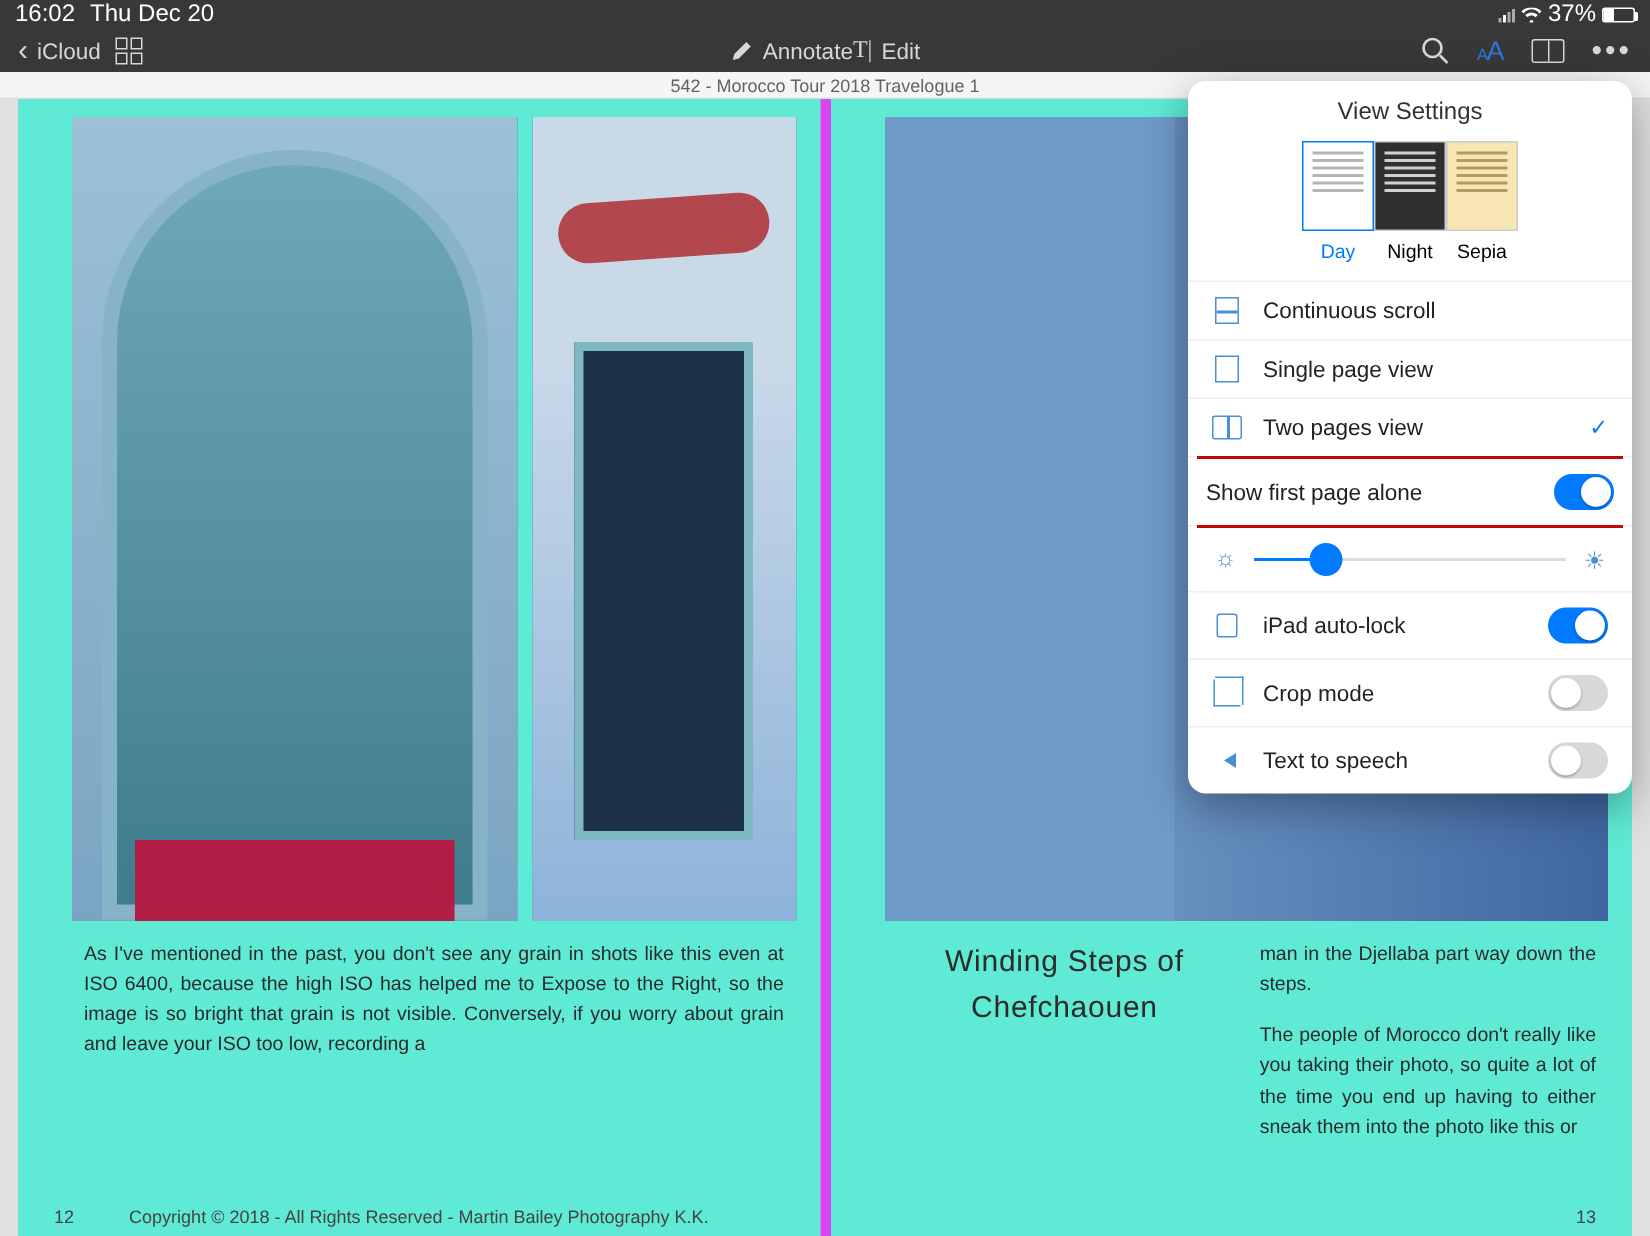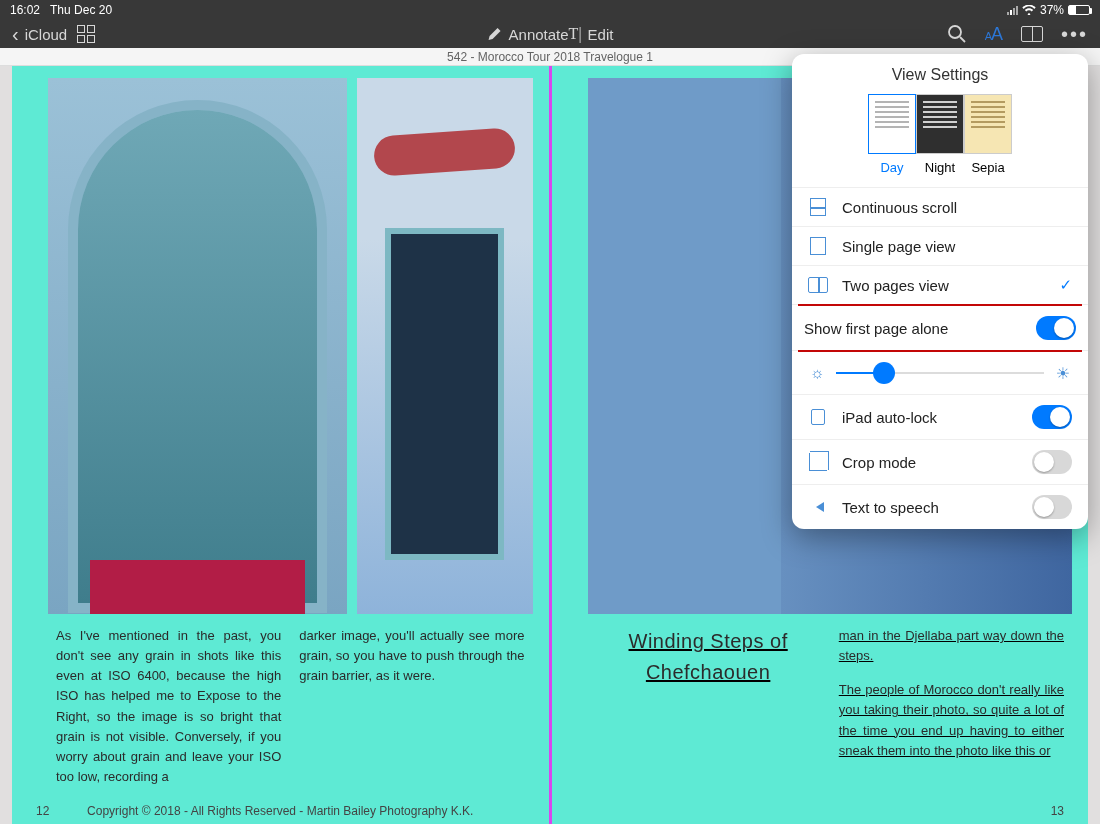--- a/index.html
+++ b/index.html
@@ -1,19 +1,19 @@
 <!DOCTYPE html>
 <html><head>
 <meta charset="utf-8">
 <style>
   * { margin:0; padding:0; box-sizing:border-box; font-family:-apple-system,Helvetica,Arial,sans-serif; }
   body { width:1100px; height:824px; background:#efefef; overflow:hidden; position:relative; }
 
   
-  .status-bar { height:20px; background:#383838; color:#fff; display:flex; align-items:center; padding:0 10px; font-size:12px; font-weight:500; }
+  .status-bar { height:20px; background:#383838; color:#fff; display:flex; align-items:center; padding:0 10px; font-size:16px; font-weight:500; }
   .status-right { margin-left:auto; display:flex; align-items:center; gap:4px; }
   .sig-bars { display:flex; gap:1px; align-items:flex-end; }
   .sig-bars span { width:2px; background:#aaa; }
   .sig-bars .s1{height:3px} .sig-bars .s2{height:5px;background:#fff} .sig-bars .s3{height:7px;background:#aaa} .sig-bars .s4{height:9px;background:#aaa}
   .wifi { width:14px; height:10px; }
   .batt { width:22px; height:10px; border:1px solid #fff; border-radius:2px; position:relative; }
   .batt::after{content:"";position:absolute;right:-3px;top:2px;width:2px;height:6px;background:#fff;border-radius:0 1px 1px 0;}
   .batt .fill{height:100%;width:37%;background:#fff;}
 
   
@@ -30,21 +30,21 @@
   .dots { font-size:20px; letter-spacing:2px; }
   .book-ic { width:22px; height:16px; border:1.4px solid #d7d7d7; border-radius:2px; position:relative; }
   .book-ic::after{content:"";position:absolute;left:50%;top:0;bottom:0;width:1.4px;background:#d7d7d7;}
 
   
   .doc-title { height:18px; background:#f5f5f5; border-bottom:1px solid #ddd; text-align:center; font-size:12px; color:#636363; line-height:18px; }
 
   
   .spread { position:absolute; top:66px; left:0; right:0; bottom:0; display:flex; }
   .page { flex:1; background:#5eead4; position:relative; display:flex; flex-direction:column;padding-left:20px; }
-  .page + .page { border-left:3px solid #d946ef;text-decoration:underline; }
+  .page + .page { border-left:7px solid #d946ef; }
   .gutter { width:12px; background:#e1dfdf; }
   .photo-row { display:flex; gap:10px; padding:12px 16px 2px 16px; height:550px; }
   .photo { flex:1; background:#5b87b8; position:relative; overflow:hidden; }
   .photo.window { flex:0 0 176px; }
 
   
   .door { position:absolute; inset:0; background:linear-gradient(#9bc1d7,#7aa5c2); }
   .arch { position:absolute; left:10%; right:10%; top:6%; bottom:2%; background:linear-gradient(#6fa8b6,#3f7d8c); border-radius:140px 140px 0 0; box-shadow:0 0 0 10px #86b3c7; }
   .mat{position:absolute;left:14%;right:14%;bottom:0;height:10%;background:#b21d46;}
 
@@ -187,21 +187,20 @@
           <div class="mat"></div>
       </div>
       <div class="photo window">
         <div class="wall"></div>
           <div class="snake"></div>
           <div class="win-frame"></div>
       </div>
     </div>
     <div class="cols">
       <div class="col">As I've mentioned in the past, you don't see any grain in shots like this even at ISO 6400, because the high ISO has helped me to Expose to the Right, so the image is so bright that grain is not visible. Conversely, if you worry about grain and leave your ISO too low, recording a</div>
-      <div class="col">darker image, you'll actually see more grain, so you have to push through the grain barrier, as it were.</div>
     </div>
     <div class="pnum l">12</div>
     <div class="copy">Copyright © 2018 - All Rights Reserved - Martin Bailey Photography K.K.</div>
   </div>
   <div class="page">
     <div class="photo-row">
       <div class="photo">
         <div class="street">
             <div class="wallL"></div>
             <div class="shade"></div>

